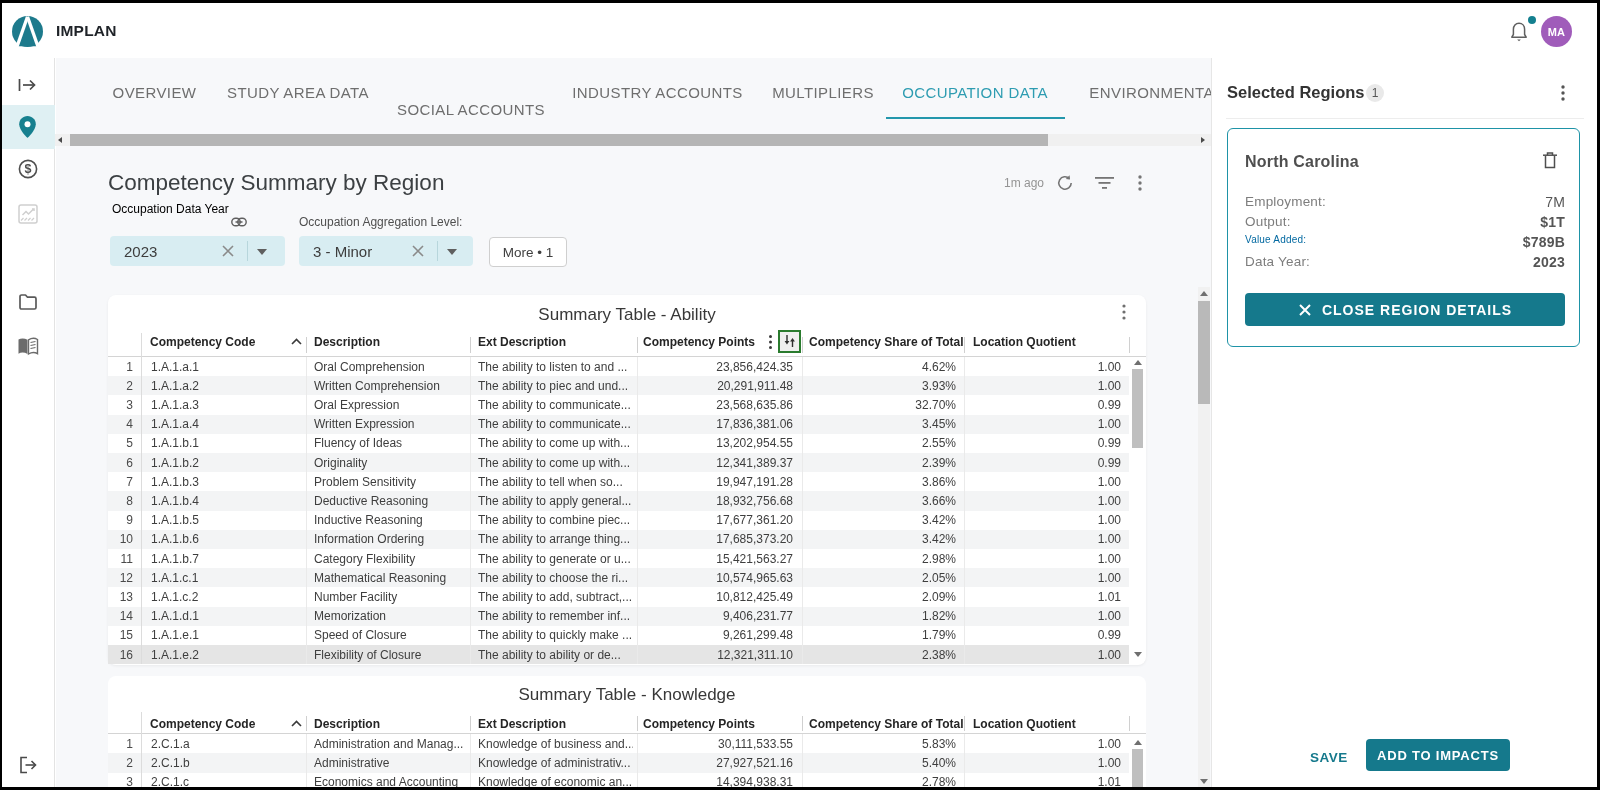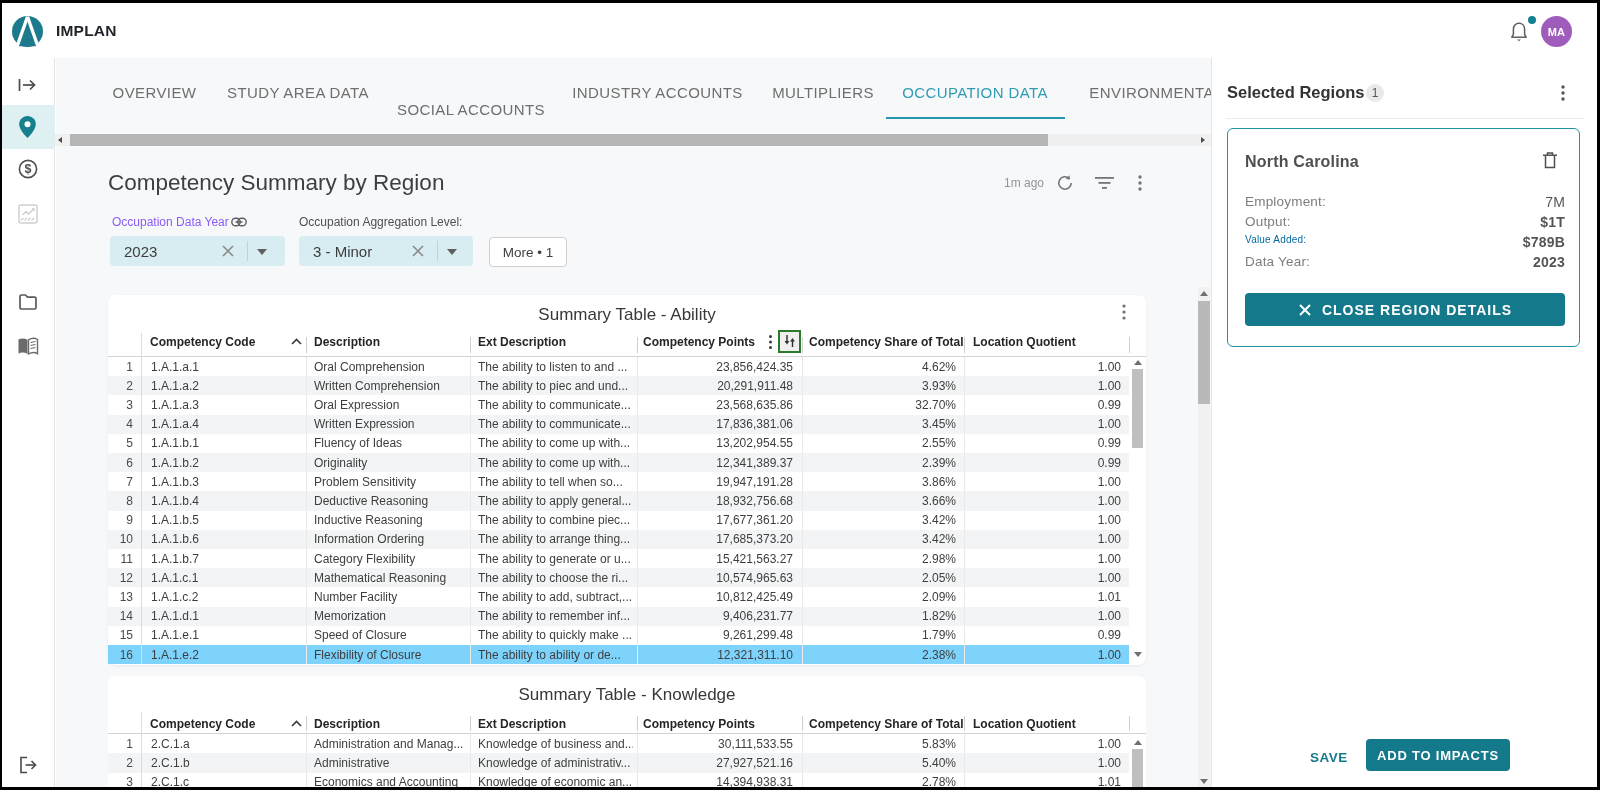--- a/index.html
+++ b/index.html
@@ -55,21 +55,21 @@
 <svg class="abs" style="left:1095px;top:175px" width="19" height="16" viewBox="0 0 19 16">
 <rect x="0" y="2" width="19" height="1.8" fill="#757575"></rect>
 <rect x="3.5" y="7" width="12" height="1.8" fill="#757575"></rect>
 <rect x="7" y="12" width="5" height="1.8" fill="#757575"></rect>
 </svg>
 <svg class="abs" style="left:1136px;top:174px" width="8" height="18" viewBox="0 0 8 18">
 <circle cx="4" cy="3" r="1.7" fill="#757575"></circle>
     <circle cx="4" cy="9" r="1.7" fill="#757575"></circle>
     <circle cx="4" cy="15" r="1.7" fill="#757575"></circle>
 </svg>
-<div class="abs" style="left:112px;top:215px;font-size:12px;color:#8b5cf6">Occupation Data Year</div>
+<div class="abs" style="left:112px;top:202px;font-size:12px;color:#000000">Occupation Data Year</div>
 <svg class="abs" style="left:231px;top:216px" width="16" height="12" viewBox="0 0 16 12">
 <g fill="none" stroke="#5f5f5f" stroke-width="1.4">
 <rect x="0.8" y="2.2" width="8.4" height="7.6" rx="3.8"></rect>
 <rect x="6.8" y="2.2" width="8.4" height="7.6" rx="3.8"></rect>
 <line x1="4.5" y1="6" x2="11.5" y2="6" stroke-width="1.5"></line>
 </g>
   </svg>
 <div class="abs" style="left:299px;top:215px;font-size:12px;color:#4f4f4f">Occupation Aggregation Level:</div>
 <div class="abs" style="left:110px;top:236px;width:175px;height:30px;background:#d8edf2;border-radius:4px"></div>
 <div class="abs" style="left:124px;top:243px;font-size:15px;color:#3d3d3d">2023</div>
@@ -246,21 +246,21 @@
 </div>
 <div class="trow" style="top:625.8px;height:19.2px;background:#fff">
 <div class="tc num" style="left:0;width:25px">15</div>
 <div class="tc" style="left:43px;width:150px">1.A.1.e.1</div>
 <div class="tc" style="left:206px;width:152px">Speed of Closure</div>
 <div class="tc" style="left:370px;width:155px">The ability to quickly make ...</div>
 <div class="tc rt" style="left:542px;width:143px">9,261,299.48</div>
 <div class="tc rt" style="left:712px;width:136px">1.79%</div>
 <div class="tc rt" style="left:882px;width:131px">0.99</div>
 </div>
-<div class="trow" style="top:645.0px;height:19.2px;background:#7dd3fc">
+<div class="trow" style="top:645.0px;height:19.2px;background:#e5e5e5">
 <div class="tc num" style="left:0;width:25px">16</div>
 <div class="tc" style="left:43px;width:150px">1.A.1.e.2</div>
 <div class="tc" style="left:206px;width:152px">Flexibility of Closure</div>
 <div class="tc" style="left:370px;width:155px">The ability to ability or de...</div>
 <div class="tc rt" style="left:542px;width:143px">12,321,311.10</div>
 <div class="tc rt" style="left:712px;width:136px">2.38%</div>
 <div class="tc rt" style="left:882px;width:131px">1.00</div>
 </div>
 <div class="abs" style="left:141px;top:333px;width:1px;height:331px;background:#dcdcdc"></div>
 <div class="abs" style="left:306px;top:357px;width:1px;height:307px;background:#eaeaea"></div>

